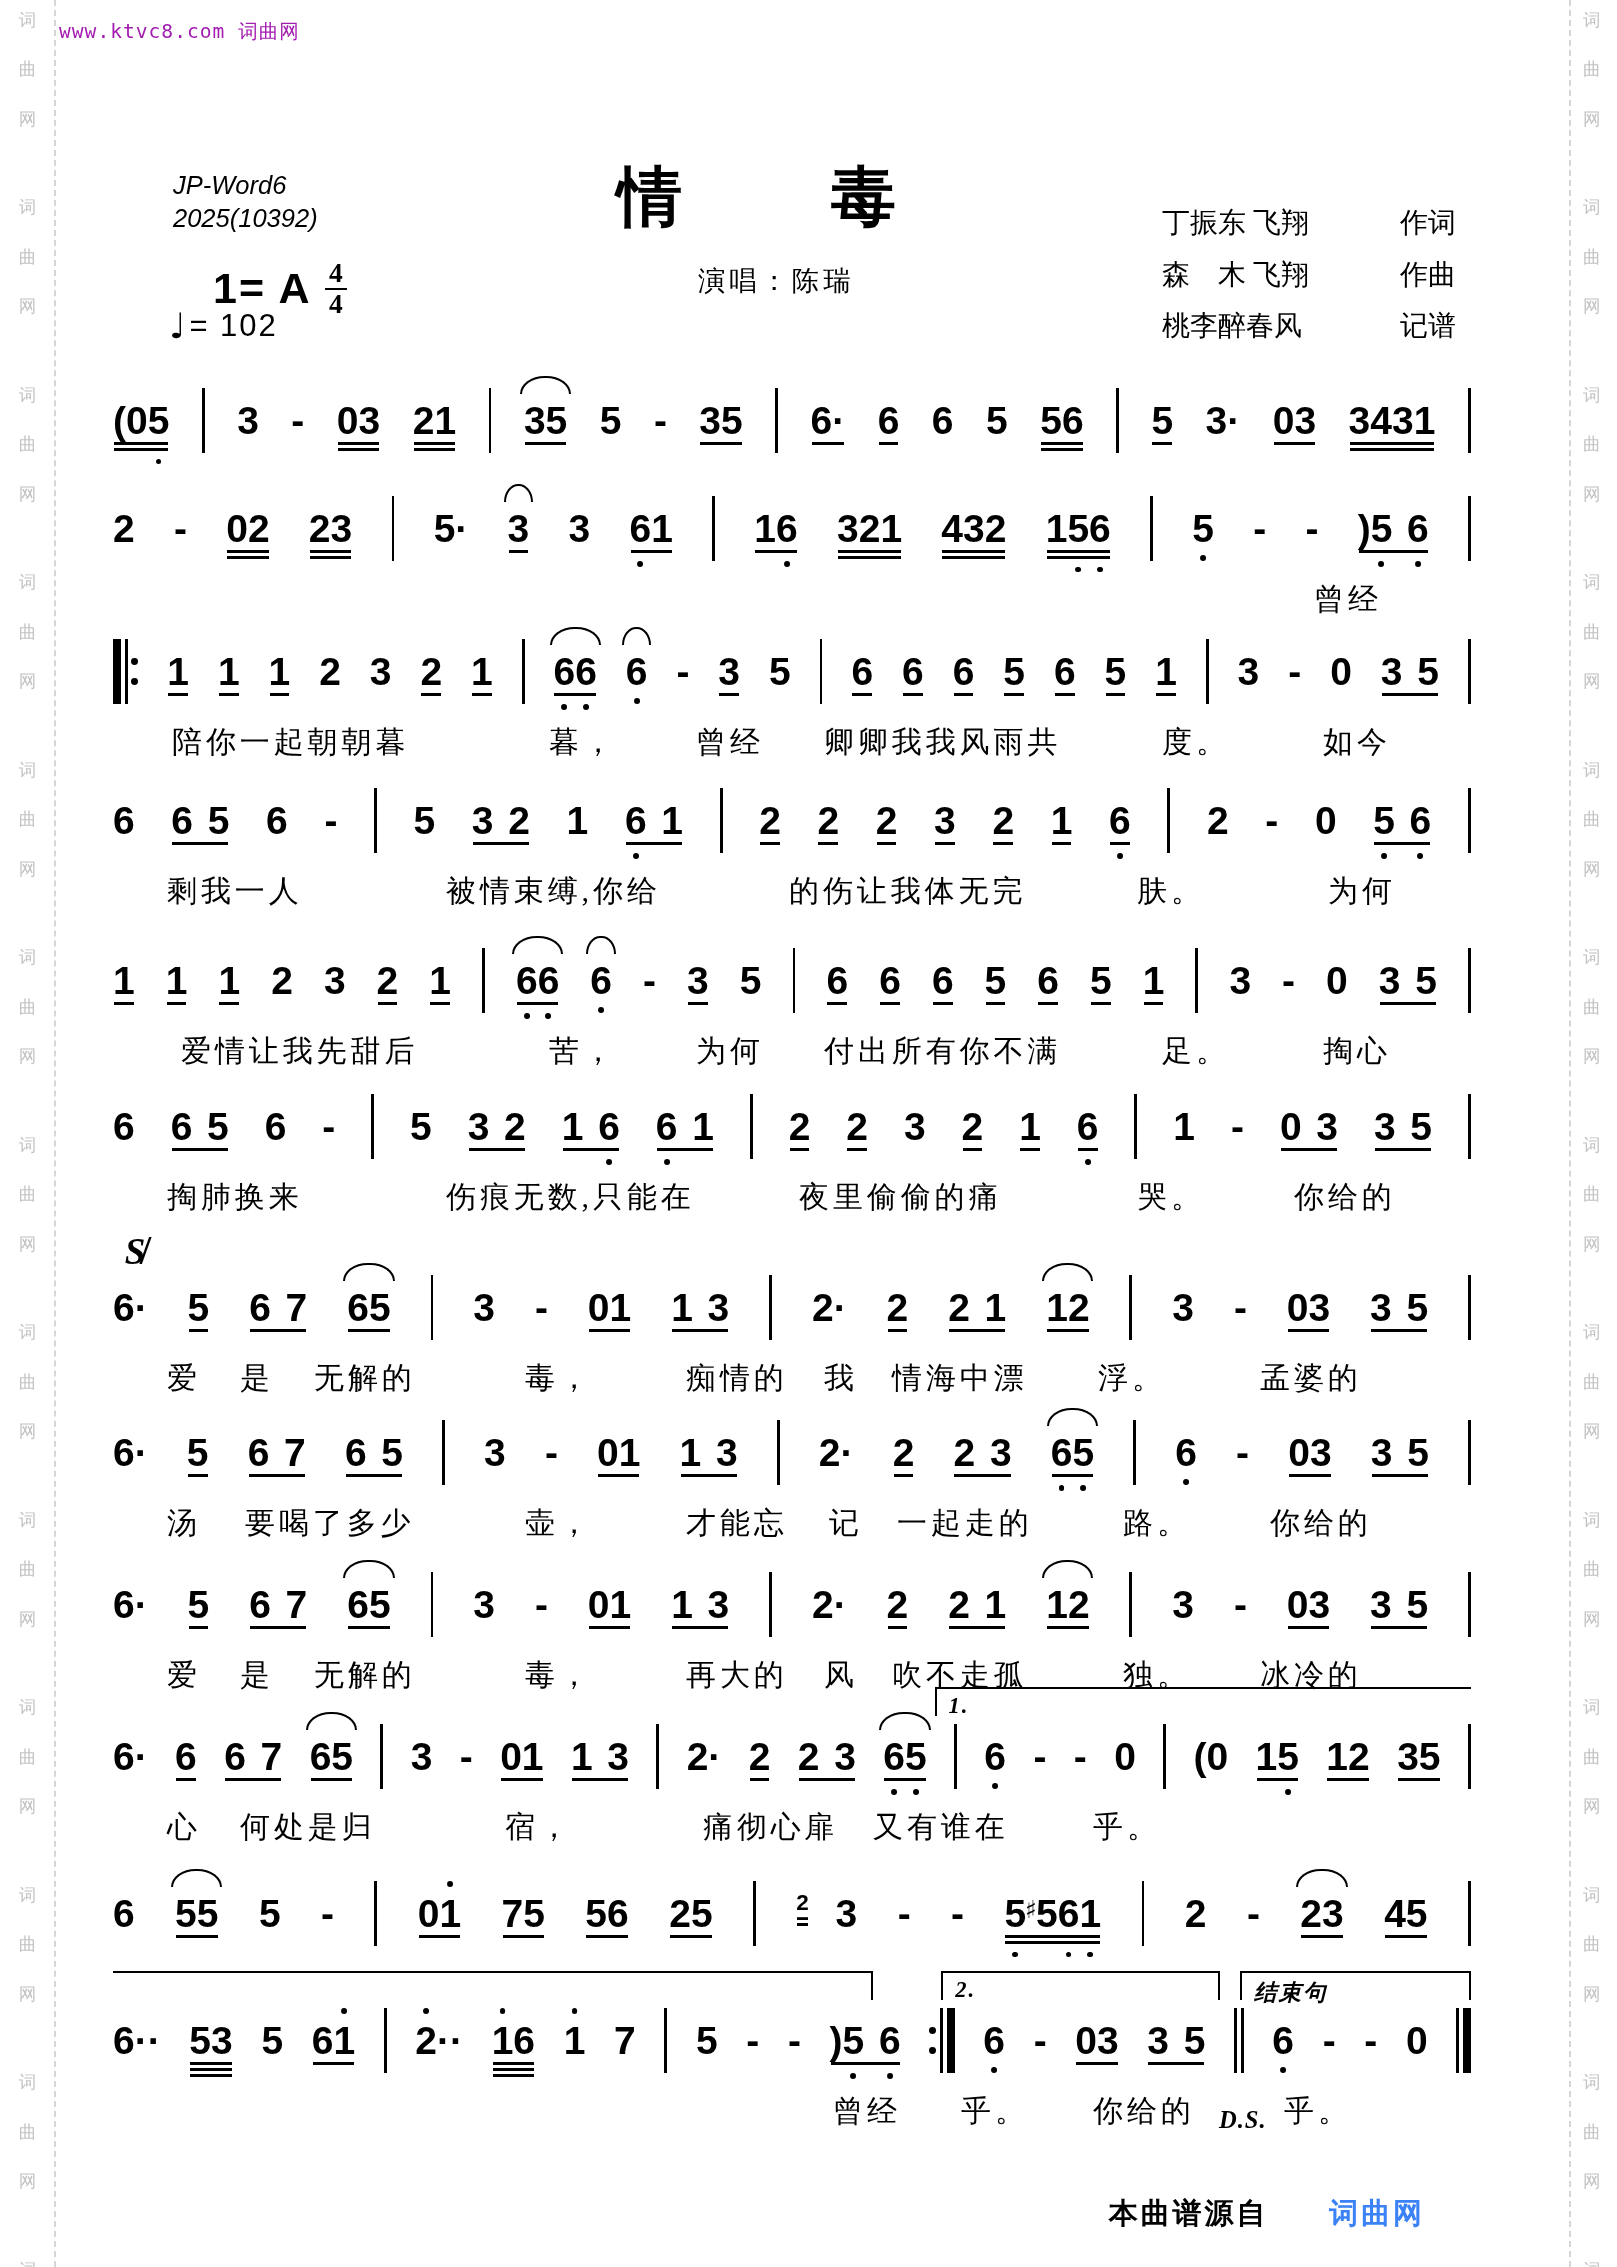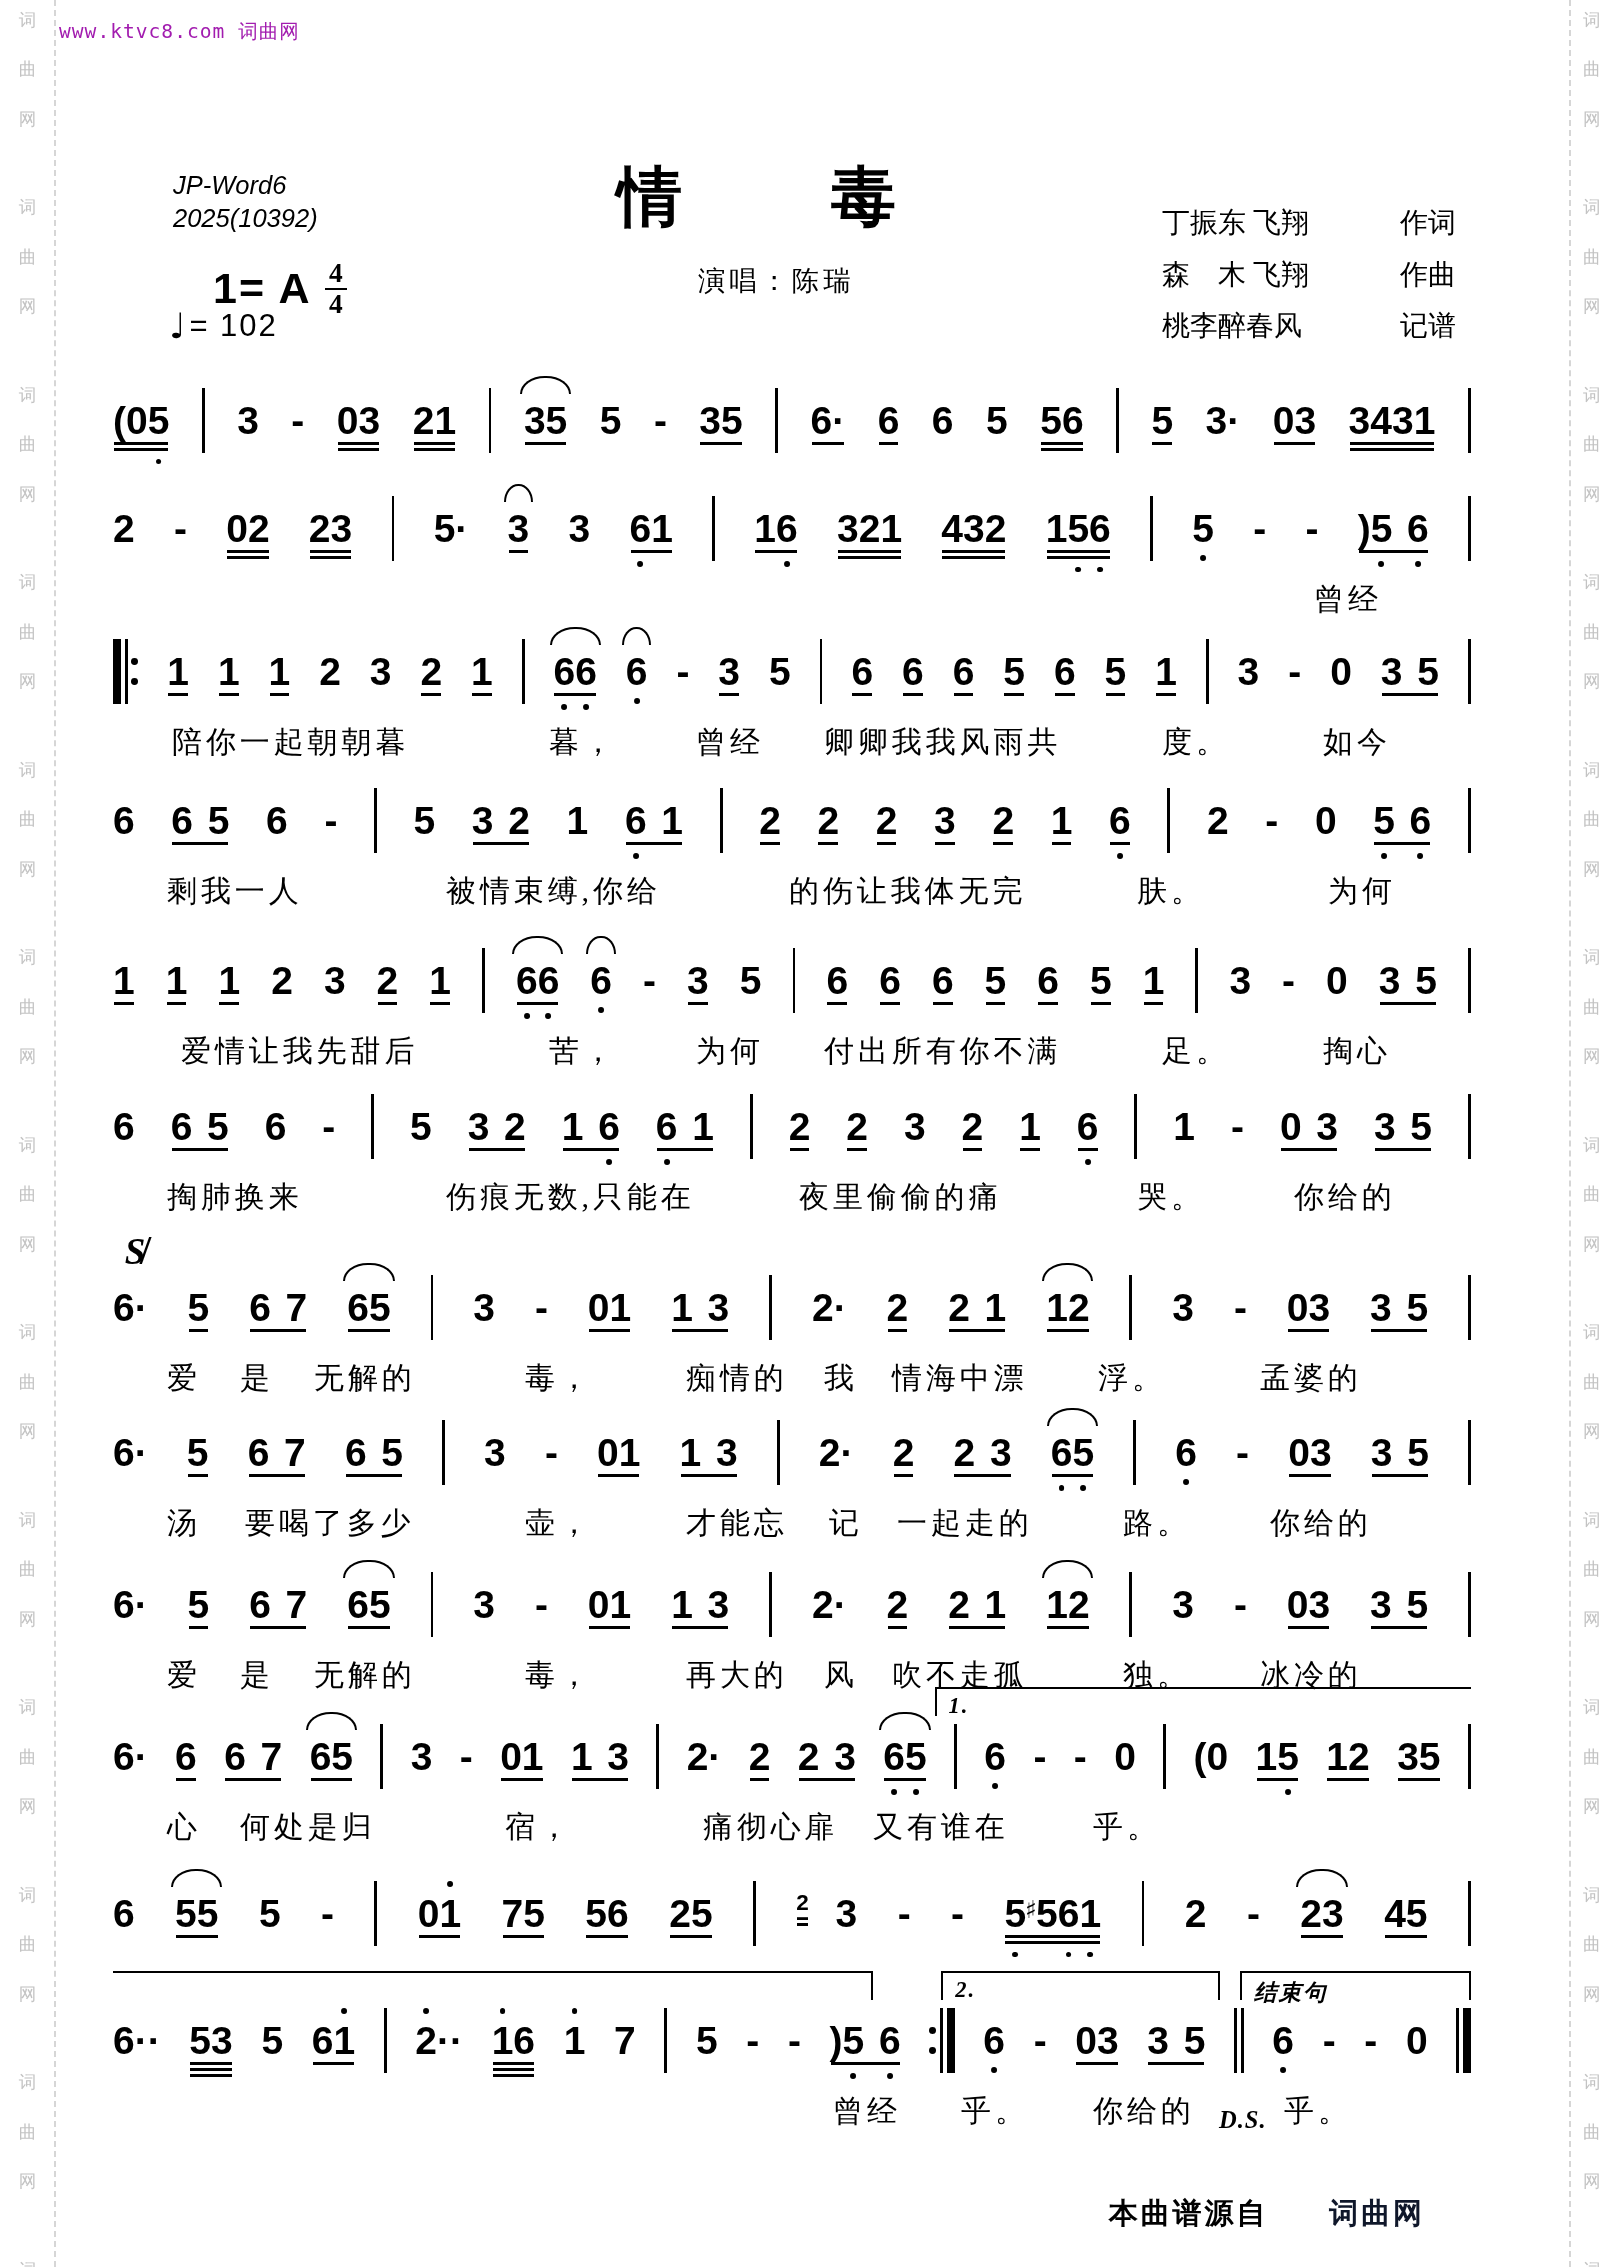--- a/index.html
+++ b/index.html
@@ -637,21 +637,21 @@
         <span class="lyr" style="left: 848px;">乎。</span>
         <span class="lyr" style="left: 980px;">你给的</span>
         <span class="lyr ds" style="left: 1106px;">D.S.</span>
         <span class="lyr" style="left: 1171px;">乎。</span>
       </div>
     </div>
   </div>
 
 <div class="footer">
   <span class="fprefix">本曲谱源自</span>
-  <span class="fbrand" id="fbrand" style="color: #0f172a;">词曲网</span>
+  <span class="fbrand" id="fbrand" style="color: #3b82f6;">词曲网</span>
 </div>
 
 <div class="sidecol" style="left: 15.7px;">
     <span class="swc">词</span>
     <span class="swc">曲</span>
     <span class="swc">网</span>
     <span class="swgap"></span>
     <span class="swc">词</span>
     <span class="swc">曲</span>
     <span class="swc">网</span>

